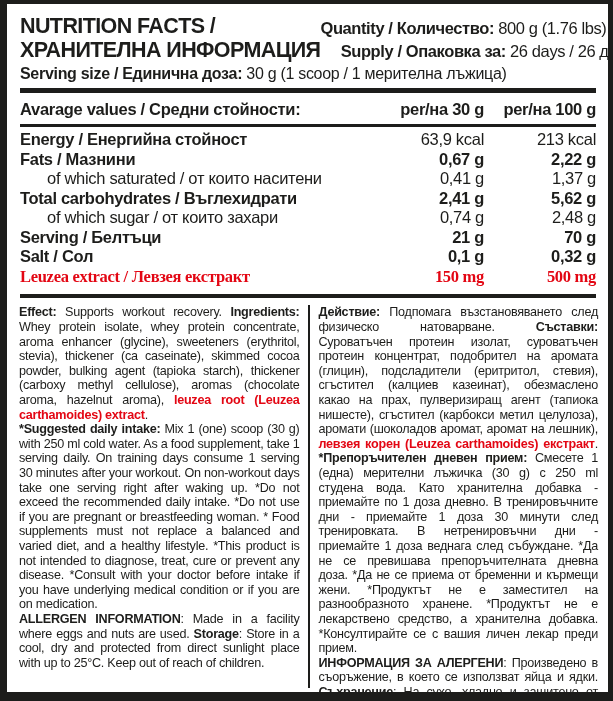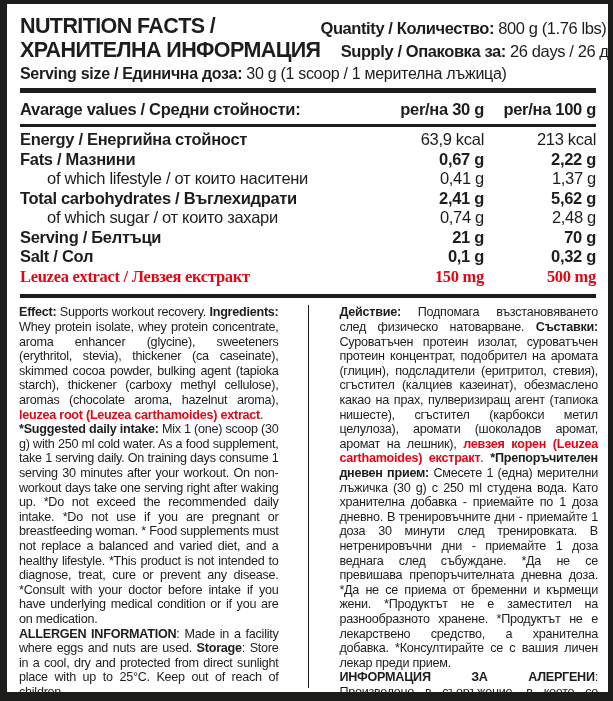--- a/index.html
+++ b/index.html
@@ -36,21 +36,21 @@
   .t-body { padding-top:3px; }
   .t-row { display:flex; line-height:19.5px; }
   .t-row .name { flex:1; }
   .t-row .v { width:112px; text-align:right; }
   .t-row.name-bold .name { font-weight:bold; }
   .t-row.bold { font-weight:bold;align-items:flex-end; }
   .t-row.sub .name { padding-left:27px; }
   .t-row.red { font-weight:bold; color:var(--red);font-family:Liberation Serif, serif; }
 
   
-  .columns { flex:1; display:flex; padding:7px 10px 4px 12px; overflow:hidden;gap:21px; }
+  .columns { flex:1; display:flex; padding:7px 10px 4px 12px; overflow:hidden; }
   .col { width:50%; box-sizing:border-box; text-align:justify;
          font-size:12.6px; line-height:14.6px; letter-spacing:-0.25px; }
   .col.left  { padding-right:8px; }
   .col.right { padding-left:9px; }
   .divider { width:2px; background:var(--ink); }
   .col p { margin:0; }
   .seg-b  { font-weight:bold; }
   .seg-rb { font-weight:bold; color:var(--red); }
 </style>
 </head>
@@ -86,21 +86,21 @@
           <div class="name">Energy / Енергийна стойност</div>
           <div class="v">63,9 kcal</div>
           <div class="v">213 kcal</div>
         </div>
         <div class="t-row bold">
           <div class="name">Fats / Мазнини</div>
           <div class="v">0,67 g</div>
           <div class="v">2,22 g</div>
         </div>
         <div class="t-row sub">
-          <div class="name">of which lifestyle / от които наситени</div>
+          <div class="name">of which saturated / от които наситени</div>
           <div class="v">0,41 g</div>
           <div class="v">1,37 g</div>
         </div>
         <div class="t-row bold">
           <div class="name">Total carbohydrates / Въглехидрати</div>
           <div class="v">2,41 g</div>
           <div class="v">5,62 g</div>
         </div>
         <div class="t-row sub">
           <div class="name">of which sugar / от които захари</div>

